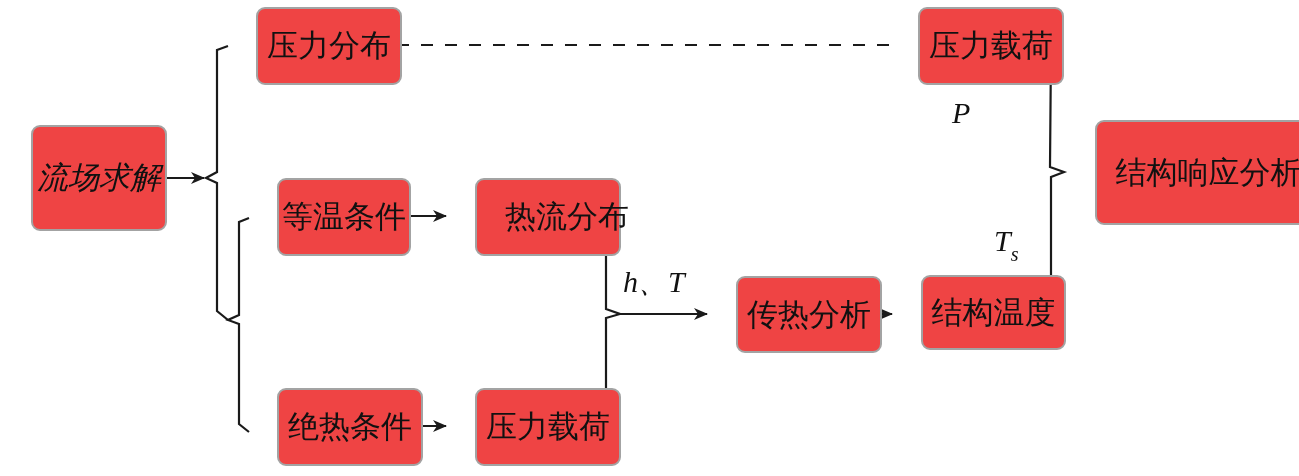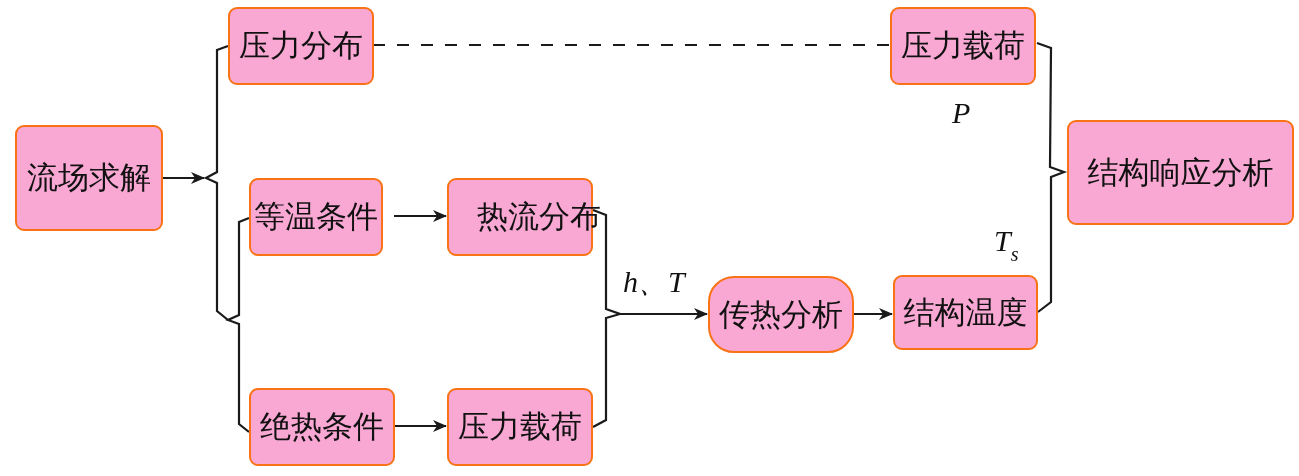--- a/index.html
+++ b/index.html
@@ -1,23 +1,23 @@
 <!DOCTYPE html>
 <html><head>
   <meta charset="utf-8">
   <style>
     html, body { margin: 0; padding: 0; background: #ffffff; }
     body { width: 1299px; height: 476px; position: relative; overflow: hidden;
            font-family: "DejaVu Serif", "Liberation Serif", serif; }
     #canvas { position: absolute; left: 0; top: 0; width: 1299px; height: 476px; }
-    .node { position: absolute; box-sizing: border-box; background: #f9a8d4;
-            border: 2px solid #f97316; border-radius: 9px;
+    .node { position: absolute; box-sizing: border-box; background: #ef4444;
+            border: 2px solid #a3a3a3; border-radius: 9px;
             display: flex; align-items: center; justify-content: center;
             font-size: 31px; color: #111; letter-spacing: 0px; white-space: nowrap;
-            font-family: "DejaVu Sans", "Liberation Sans", sans-serif; }
+            font-family: "DejaVu Sans", "Liberation Sans", sans-serif; margin-left: 28px; }
     .lbl { position: absolute; font-family: "Liberation Serif", "DejaVu Serif", serif;
            font-style: italic; font-size: 30px; color: #111; white-space: nowrap; }
     .lbl sub { font-size: 20px; vertical-align: -10px; }
   </style>
 </head>
 <body>
 
 <svg id="canvas" width="1299" height="476" viewBox="0 0 1299 476" xmlns="http://www.w3.org/2000/svg">
   <defs>
     <marker id="arr" markerWidth="14" markerHeight="12" refX="13" refY="6" orient="auto" markerUnits="userSpaceOnUse">
@@ -41,27 +41,27 @@
     <path d="M593,210 L606,215 L606,309 L620,314 L606,318 L606,420 L593,427"></path>
 
     <line x1="620" y1="314" x2="707" y2="314" marker-end="url(#arr)"></line>
 
     <line x1="853" y1="314" x2="892" y2="314" marker-end="url(#arr)"></line>
 
     <path d="M1037,43 L1051,48 L1050,167 L1064,172 L1051,177 L1051,302 L1038,312"></path>
   </g>
 </svg>
 
-<div class="node" style="left:15px; top:125px; width:148px; height:106px;">流场求解</div>
+<div class="node" style="left:3px; top:125px; width:136px; height:106px;font-style:italic;">流场求解</div>
 <div class="node" style="left:228px; top:7px; width:146px; height:78px;">压力分布</div>
 <div class="node" style="left:249px; top:178px; width:134px; height:78px;">等温条件</div>
 <div class="node" style="left:447px; top:178px; width:146px; height:78px;padding-left:38px;">热流分布</div>
 <div class="node" style="left:249px; top:388px; width:146px; height:78px;">绝热条件</div>
 <div class="node" style="left:447px; top:388px; width:146px; height:78px;">压力载荷</div>
-<div class="node" style="left:708px; top:276px; width:146px; height:77px;border-radius:26px;">传热分析</div>
+<div class="node" style="left:708px; top:276px; width:146px; height:77px;">传热分析</div>
 <div class="node" style="left:893px; top:275px; width:145px; height:75px;">结构温度</div>
 <div class="node" style="left:890px; top:7px; width:146px; height:78px;">压力载荷</div>
 <div class="node" style="left:1067px; top:120px; width:227px; height:105px;text-align:right;">结构响应分析</div>
 
 <div class="lbl" style="left:623px; top:262px;">h、T</div>
 <div class="lbl" style="left:952px; top:96px;">P</div>
 <div class="lbl" style="left:956px; top:224px;margin-left:38px;">
   <span>T</span><sub>s</sub>
 </div>
 

